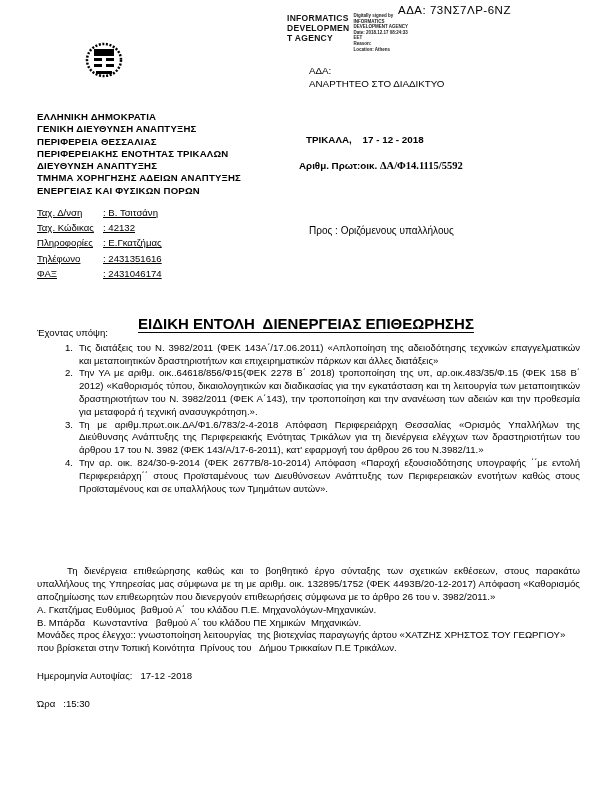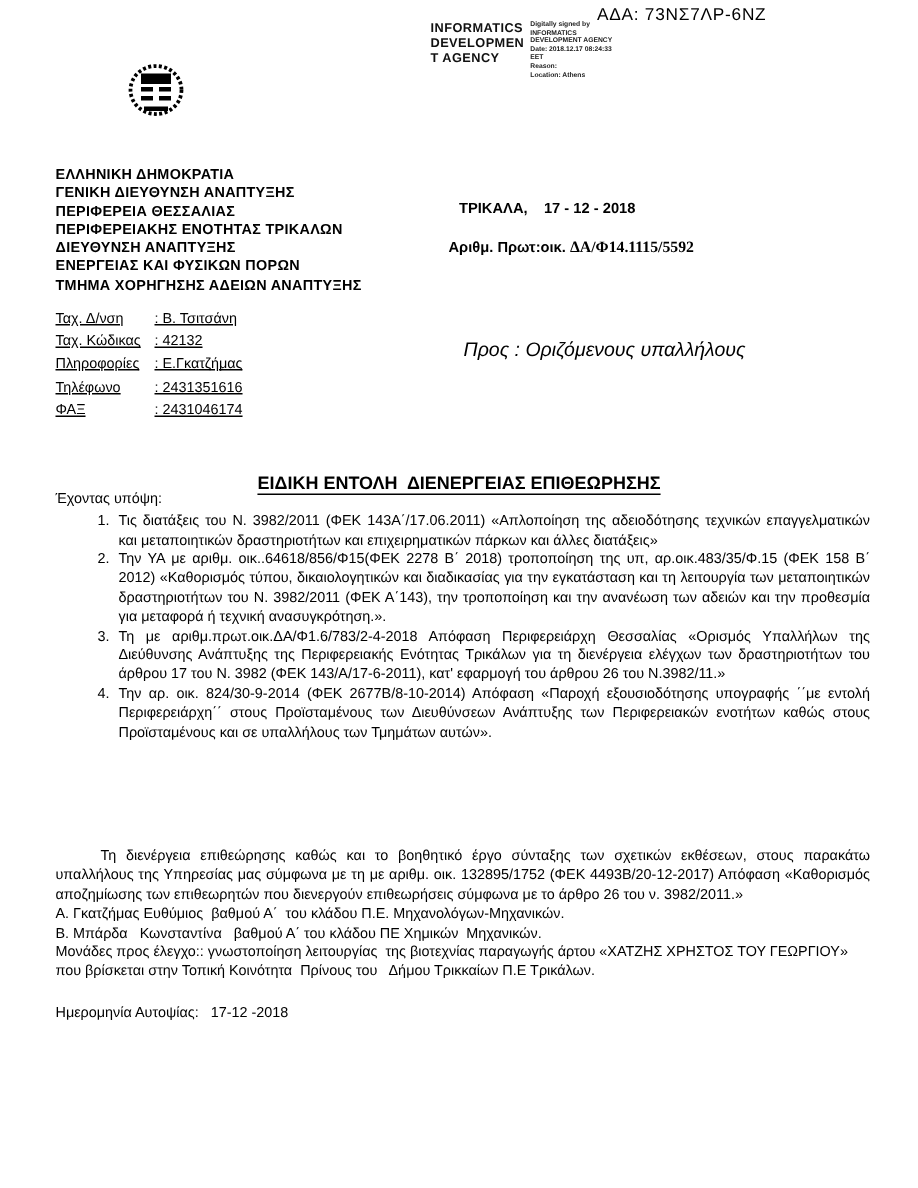--- a/index.html
+++ b/index.html
@@ -22,23 +22,23 @@
   .anartiteo-block{left:309px;top:64px;font-size:9.8px;line-height:13px;}
   
   .agency-block{left:37px;top:111px;font-size:9.6px;font-weight:bold;line-height:12.3px;letter-spacing:0.2px;}
   .city-date{left:306px;top:134px;font-size:9.8px;font-weight:bold;}
   .protocol{left:299px;top:160px;font-size:9.8px;font-weight:bold;}
   .protocol .serif{font-family:"Liberation Serif", serif;font-size:10.5px;}
   
   .contact-block{left:37px;top:205px;font-size:9.6px;line-height:15.2px;text-decoration:underline;}
   .contact-row{display:flex;}
   .contact-label{width:66px;flex-shrink:0;}
-  .pros{left:309px;top:225px;font-size:13px;font-style:italic;}
+  .pros{left:309px;top:225px;font-size:10px;}
   
-  .doc-title{left:0;top:315px;width:612px;text-align:center;font-size:12px;font-weight:bold;}
+  .doc-title{left:0;top:315px;width:612px;text-align:center;font-size:15px;font-weight:bold;}
   .doc-title span{text-decoration:underline;text-underline-offset:3px;}
   
   .body-flow{left:37px;top:327px;width:543px;font-size:9.6px;line-height:12.8px;}
   .having{margin:0 0 2px 0;}
   .numlist{margin:0;}
   .li{display:flex;}
   .li .num{width:18px;flex-shrink:0;text-align:left;padding-left:18px;box-sizing:content-box;}
   .li .num{width:36px;padding-left:0;text-align:right;padding-right:6px;}
   .li .txt{flex:1;text-align:justify;}
   .para1{margin-top:70px;text-align:justify;text-indent:30px;}
@@ -76,29 +76,33 @@
       <ellipse cx="22" cy="22" rx="17" ry="16" fill="none" stroke="#000" stroke-width="2.5" stroke-dasharray="2 1.6"></ellipse>
       <rect x="12" y="11" width="20" height="7" fill="#000"></rect>
       <rect x="12" y="20" width="8" height="3" fill="#000"></rect>
       <rect x="24" y="20" width="8" height="3" fill="#000"></rect>
       <rect x="12" y="26" width="8" height="3" fill="#000"></rect>
       <rect x="24" y="26" width="8" height="3" fill="#000"></rect>
       <rect x="14" y="33" width="16" height="3" fill="#000"></rect>
     </svg>
   </div>
 
+  <div class="abs anartiteo-block">
+    <div>ΑΔΑ:</div>
+    <div>ΑΝΑΡΤΗΤΕΟ ΣΤΟ ΔΙΑΔΙΚΤΥΟ</div>
+  </div>
 
   <div class="abs agency-block">
     <div>ΕΛΛΗΝΙΚΗ ΔΗΜΟΚΡΑΤΙΑ</div>
     <div>ΓΕΝΙΚΗ ΔΙΕΥΘΥΝΣΗ ΑΝΑΠΤΥΞΗΣ</div>
     <div>ΠΕΡΙΦΕΡΕΙΑ ΘΕΣΣΑΛΙΑΣ</div>
     <div>ΠΕΡΙΦΕΡΕΙΑΚΗΣ ΕΝΟΤΗΤΑΣ ΤΡΙΚΑΛΩΝ</div>
     <div>ΔΙΕΥΘΥΝΣΗ ΑΝΑΠΤΥΞΗΣ</div>
+    <div>ΤΜΗΜΑ ΧΟΡΗΓΗΣΗΣ ΑΔΕΙΩΝ ΑΝΑΠΤΥΞΗΣ</div>
     <div>ΕΝΕΡΓΕΙΑΣ ΚΑΙ ΦΥΣΙΚΩΝ ΠΟΡΩΝ</div>
-    <div>ΤΜΗΜΑ ΧΟΡΗΓΗΣΗΣ ΑΔΕΙΩΝ ΑΝΑΠΤΥΞΗΣ</div>
   </div>
 
   <div class="abs city-date pre">ΤΡΙΚΑΛΑ,    17 - 12 - 2018</div>
   <div class="abs protocol"><span class="pre">Αριθμ. Πρωτ:οικ. </span><span class="serif">ΔΑ/Φ14.1115/5592</span></div>
 
   <div class="abs contact-block">
     <div class="contact-row">
       <span class="contact-label">Ταχ. Δ/νση</span>
       <span class="pre">: Β. Τσιτσάνη</span>
     </div>
@@ -147,16 +151,17 @@
     </div>
 
     <div class="para1">Τη διενέργεια επιθεώρησης καθώς και το βοηθητικό έργο σύνταξης των σχετικών εκθέσεων, στους παρακάτω υπαλλήλους  της Υπηρεσίας μας σύμφωνα με  τη με  αριθμ. οικ. 132895/1752 (ΦΕΚ 4493Β/20-12-2017) Απόφαση «Καθορισμός αποζημίωσης των επιθεωρητών που διενεργούν επιθεωρήσεις σύμφωνα με το άρθρο 26 του ν. 3982/2011.»</div>
 
     <div class="inspector pre">Α. Γκατζήμας Ευθύμιος  βαθμού Α΄  του κλάδου Π.Ε. Μηχανολόγων-Μηχανικών.</div>
     <div class="inspector pre">Β. Μπάρδα   Κωνσταντίνα   βαθμού Α΄ του κλάδου ΠΕ Χημικών  Μηχανικών.</div>
 
     <div class="units pre">Μονάδες προς έλεγχο:: γνωστοποίηση λειτουργίας  της βιοτεχνίας παραγωγής άρτου «ΧΑΤΖΗΣ ΧΡΗΣΤΟΣ ΤΟΥ ΓΕΩΡΓΙΟΥ» που βρίσκεται στην Τοπική Κοινότητα  Πρίνους του   Δήμου Τρικκαίων Π.Ε Τρικάλων.</div>
 
     <div class="dateline pre">Ημερομηνία Αυτοψίας:   17-12 -2018</div>
+    <div class="dateline pre">Ώρα   :15:30</div>
 
   </div>
 
 </div>
 
 </body></html>

